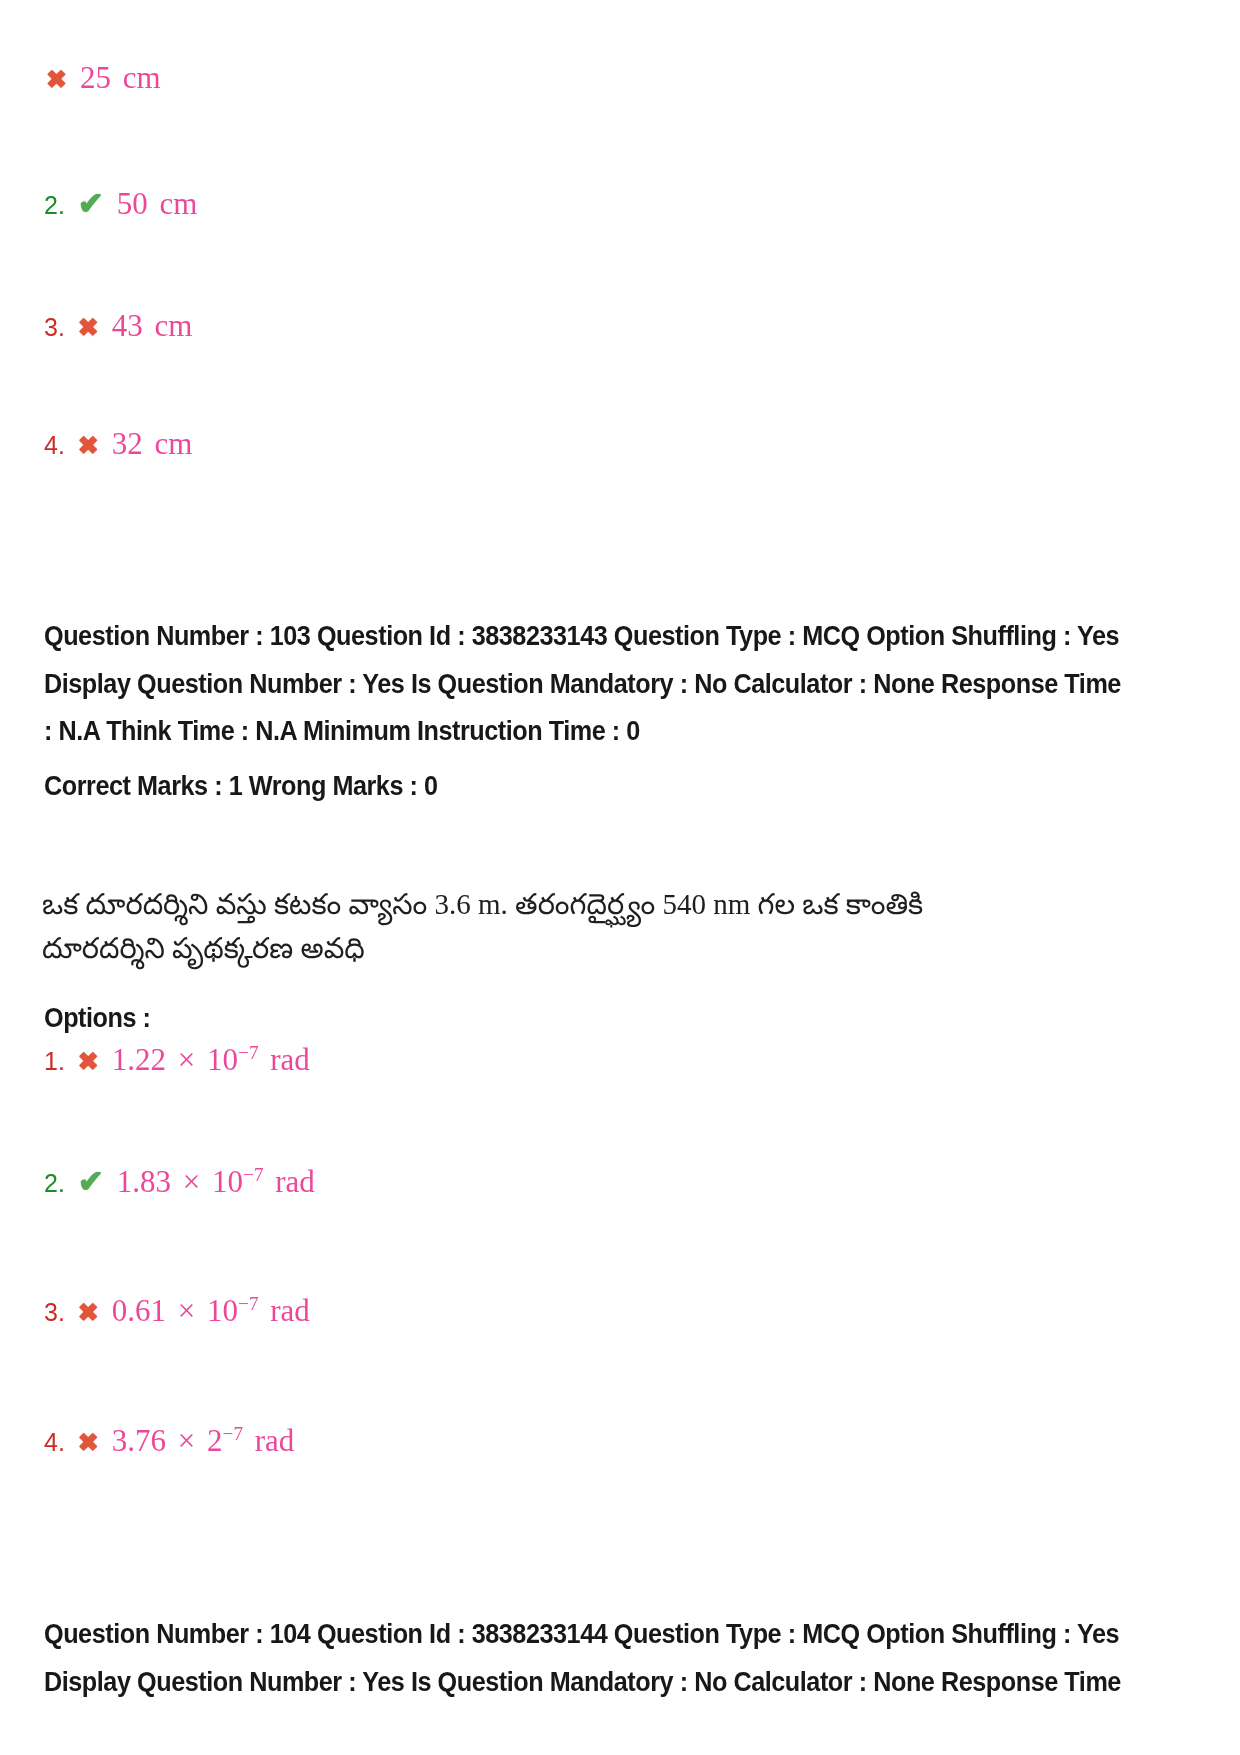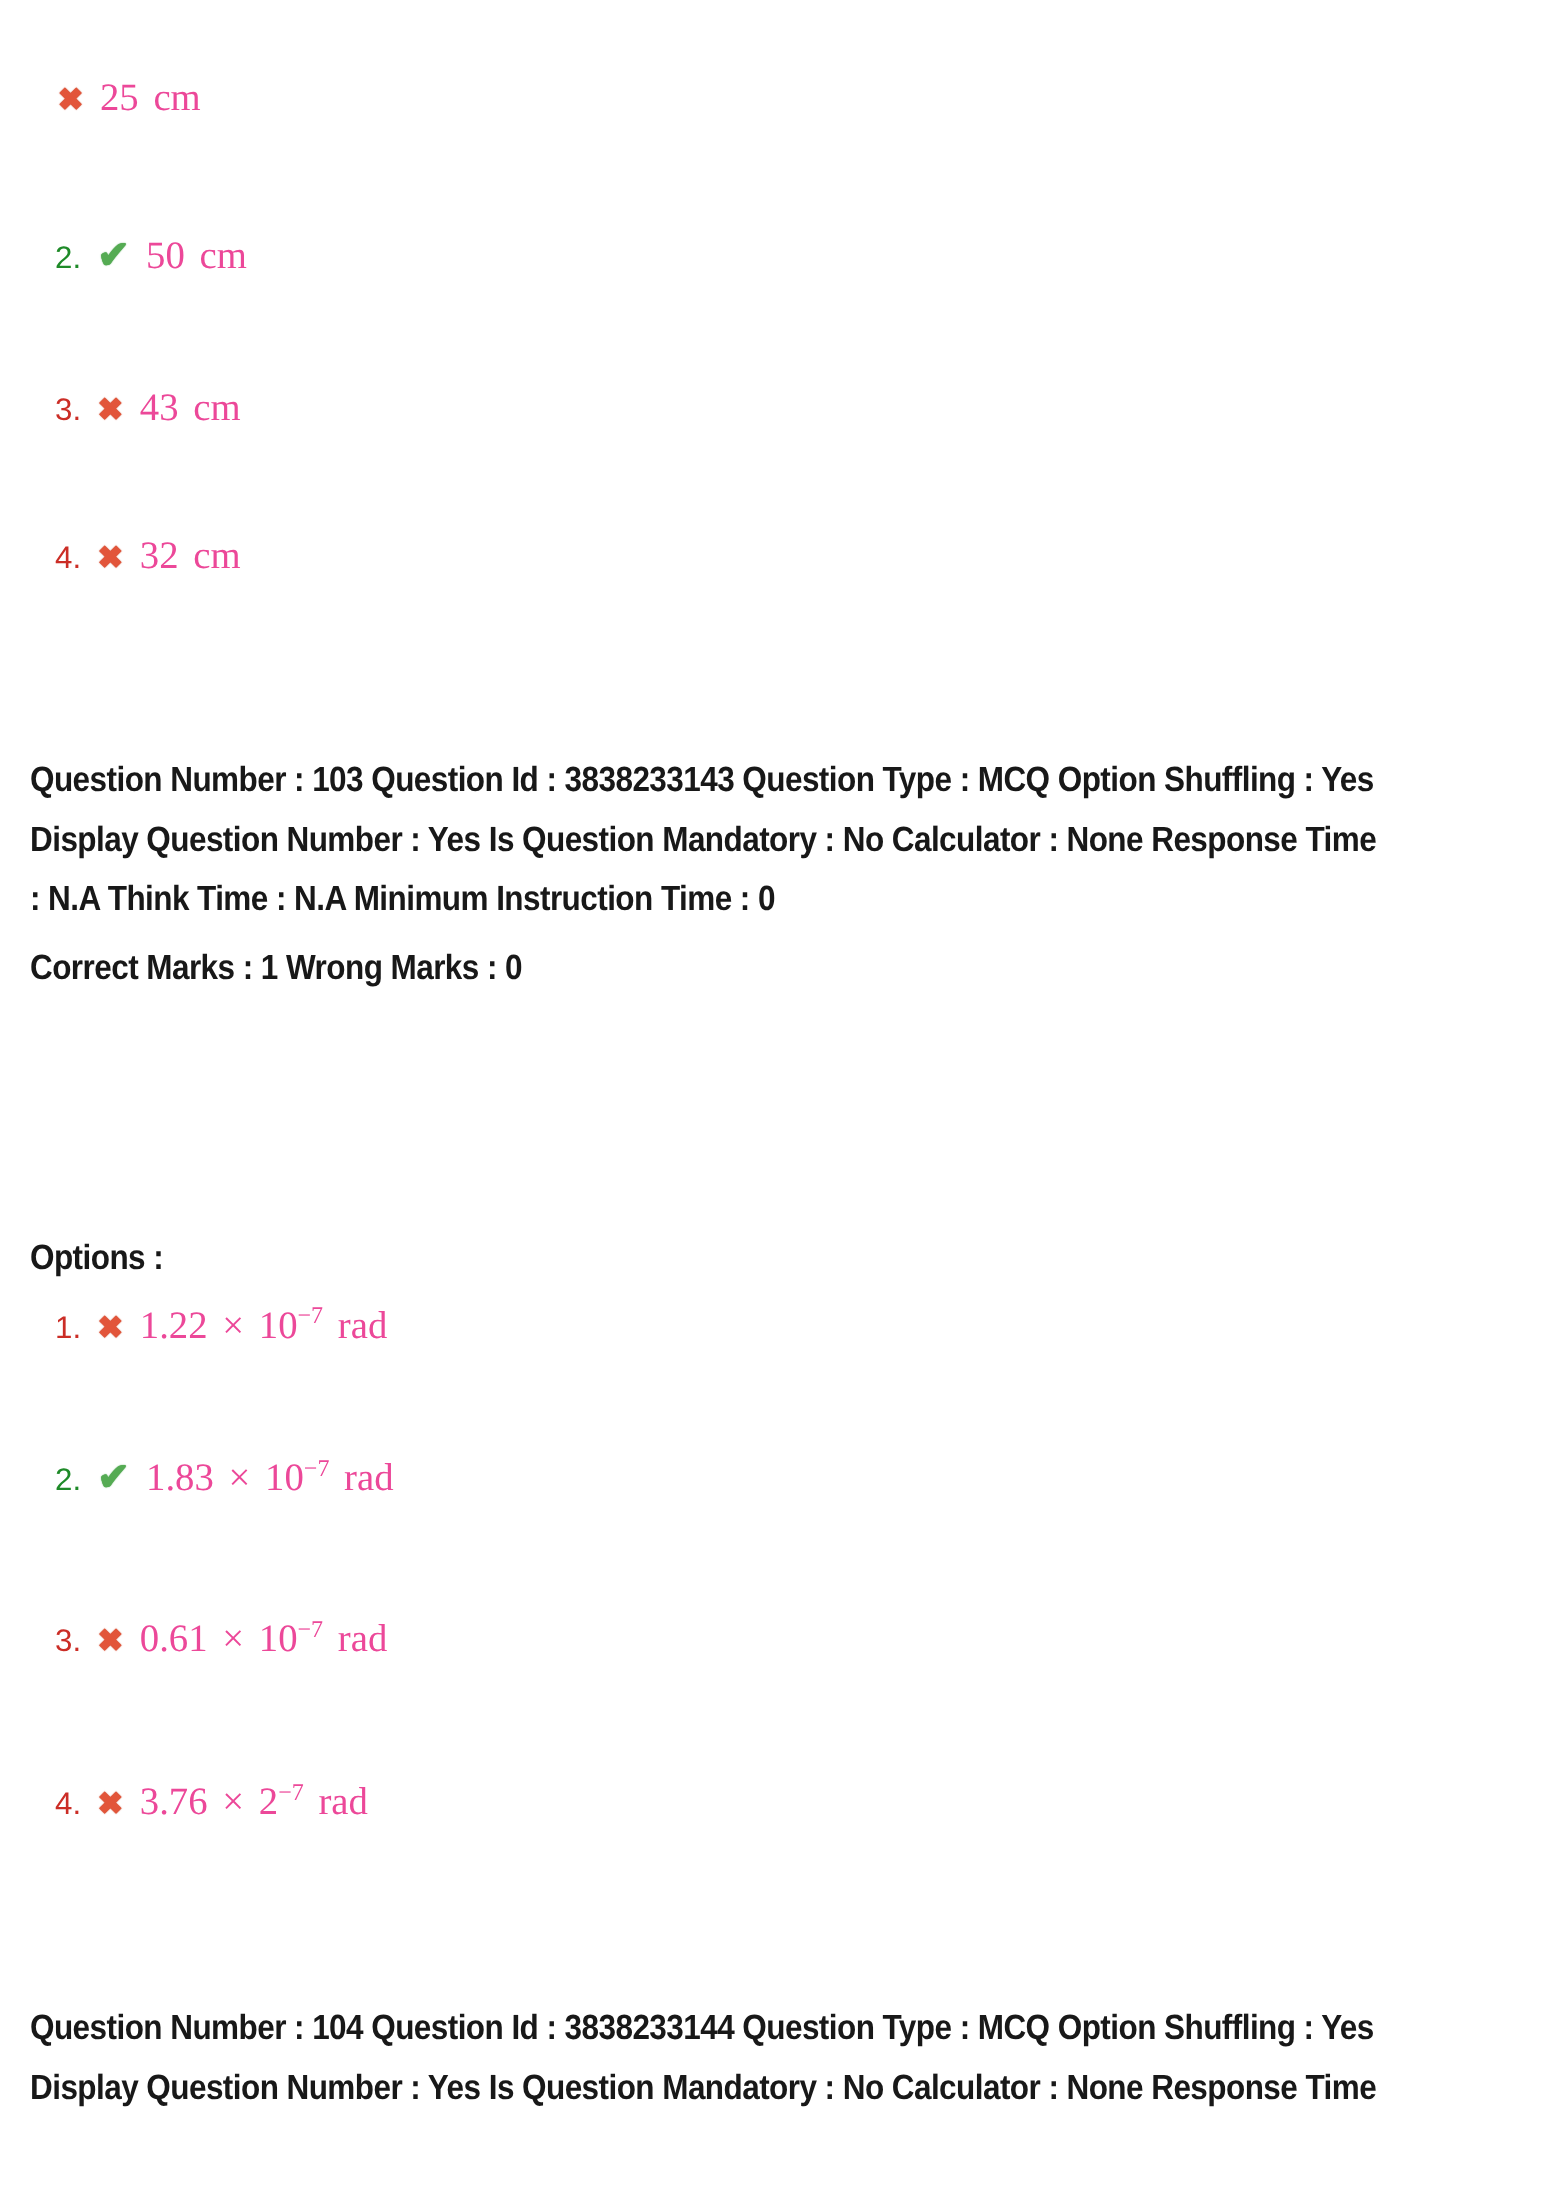--- a/index.html
+++ b/index.html
@@ -3,21 +3,21 @@
 <meta charset="utf-8">
 <style>
   html,body{margin:0;padding:0;background:#ffffff;}
   body{
     width:1240px;height:1755px;position:relative;overflow:hidden;
     font-family:"Liberation Sans",sans-serif;color:#1c1c1c;
   }
   .page{position:absolute;inset:0;background:#ffffff;}
 
   
-  .meta-block{position:absolute;left:24px;}
+  .meta-block{position:absolute;left:44px;margin-top:12px;}
   .meta-line{
     font-weight:700;font-size:28px;line-height:47.5px;color:#181818;
     letter-spacing:-0.5px;white-space:nowrap;
     transform:scaleX(0.9);transform-origin:0 50%;
   }
 
   
   .body-block{position:absolute;left:42px;}
   .body-line{
     font-family:"Liberation Serif",serif;font-size:26px;line-height:42px;
@@ -81,20 +81,24 @@
     <div class="meta-line">: N.A Think Time : N.A Minimum Instruction Time : 0</div>
   </div>
 
   <div class="meta-block" style="top:750px;">
     <div class="meta-line">Correct Marks : 1 Wrong Marks : 0</div>
   </div>
 
   <div class="body-block" style="top:800px;">
   </div>
 
+  <div class="telugu-block" style="top:882px;">
+    <div class="telugu-line">ఒక దూరదర్శిని వస్తు కటకం వ్యాసం 3.6 m. తరంగదైర్ఘ్యం 540 nm గల ఒక కాంతికి</div>
+    <div class="telugu-line">దూరదర్శిని పృథక్కరణ అవధి</div>
+  </div>
 
   <div class="meta-block" style="top:982px;">
     <div class="meta-line">Options :</div>
   </div>
 
   <div class="opt-row" style="top:1042px;left:44px;">
     <span class="opt-num wrong">1.</span>
     <span class="icon-wrong">✖</span>
     <span class="opt-text"><span>1.22 × 10</span><sup>−7</sup><span> rad</span></span>
   </div>

